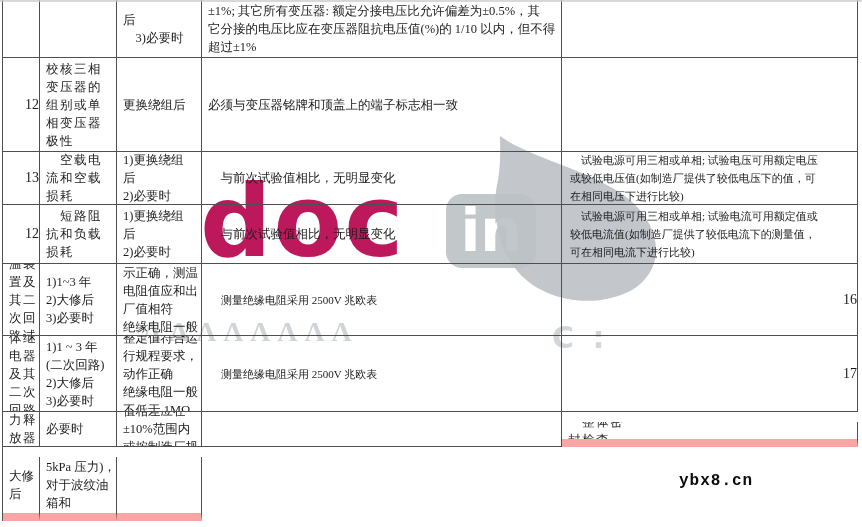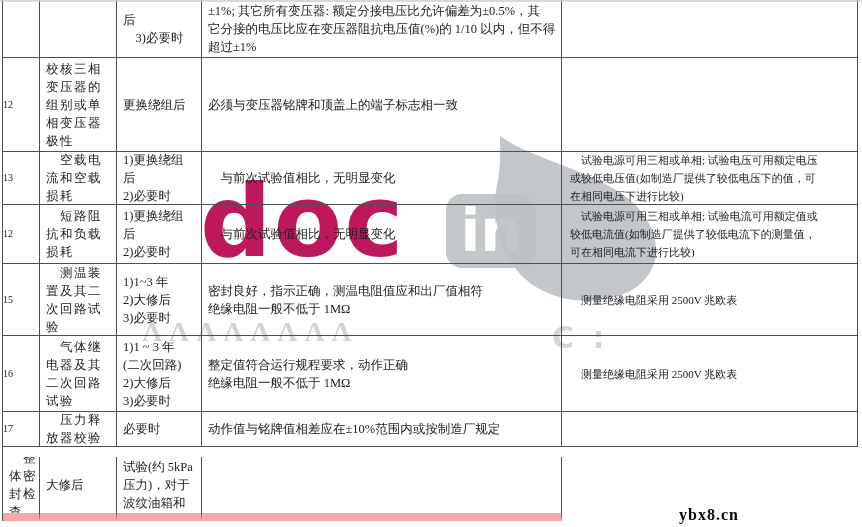--- a/index.html
+++ b/index.html
@@ -51,28 +51,28 @@
   }
   .cell{
     box-sizing:border-box;
     border-right:1px solid #4f4f4f;
     border-bottom:1px solid #4f4f4f;
     display:flex;align-items:center;justify-content:flex-start;
     padding-left:6px;overflow:hidden;
     font-size:12.5px;line-height:18px;
   }
   .cell .txt{white-space:pre-line;}
-  .c-num{justify-content:flex-start;padding-left:0;font-size:10px;}
+  .c-num{justify-content:flex-end;padding-left:0;font-size:14px;}
   .c-item{letter-spacing:1.5px;align-items:center;}
   .c-note{font-size:11px;padding-left:8px;}
   .r-last{border-bottom:8px solid #fca5a5;margin-top:10px;}
   
   .site-logo{
-    position:absolute;left:679px;top:506px;z-index:4;
-    font-family:Liberation Serif, serif;
+    position:absolute;left:679px;top:472px;z-index:4;
+    font-family:Liberation Mono, monospace;
     font-weight:bold;font-size:16px;color:#0a0a0a;letter-spacing:1px;
   }
 </style>
 </head>
 <body>
 
 <div class="page">
 
   <div class="edge-top"></div>
 
@@ -169,23 +169,20 @@
       </div>
     <div class="cell">
         <span class="txt">　与前次试验值相比，无明显变化</span>
       </div>
     <div class="cell c-note">
         <span class="txt">　试验电源可用三相或单相; 试验电流可用额定值或
 较低电流值(如制造厂提供了较低电流下的测量值，
 可在相同电流下进行比较)</span>
       </div>
 
-    <div class="cell c-num">
-        <span class="txt">15</span>
-      </div>
     <div class="cell c-item">
         <span class="txt">　测温装
 置及其二
 次回路试
 验</span>
       </div>
     <div class="cell">
         <span class="txt">1)1~3 年
 2)大修后
 3)必要时</span>

